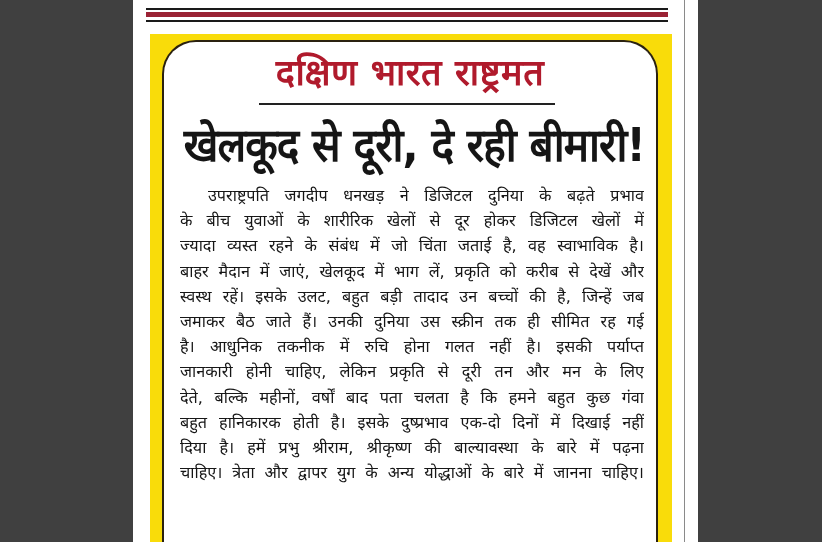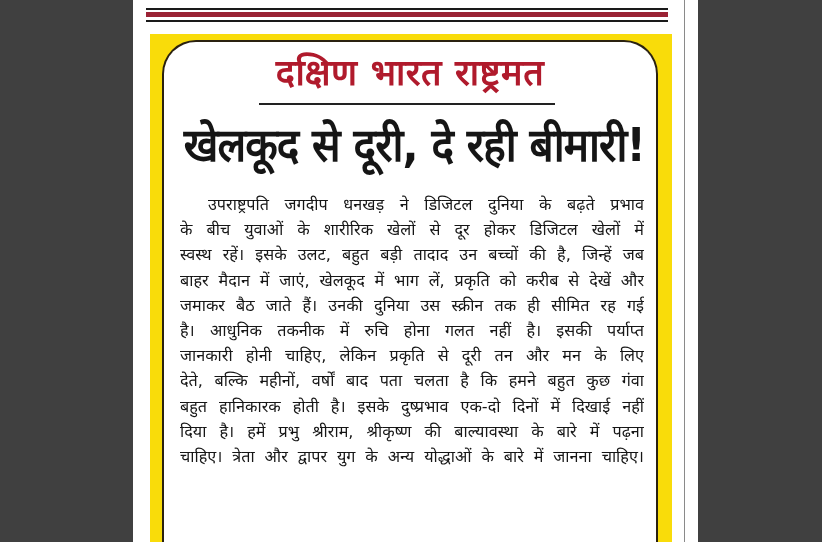--- a/index.html
+++ b/index.html
@@ -120,21 +120,20 @@
     .body-line {
       display: block;
       white-space: nowrap;
       text-align: justify;
       text-align-last: justify;
       height: 25.2px;
       overflow: hidden;
     }
     .body-line.first {
       padding-left: 28px;
-      margin-top: 9px;
     }
   </style>
 </head>
 <body>
 
 <div class="viewport">
   <div class="page"></div>
   <div class="page-edge-line"></div>
 
   <div class="rule-thin" style="top:8px;"></div>
@@ -144,22 +143,23 @@
   <div class="yellow-frame"></div>
 
   <div class="article-box">
     <div class="masthead">दक्षिण भारत राष्ट्रमत</div>
     <div class="masthead-underline"></div>
     <div class="headline">खेलकूद से दूरी, दे रही बीमारी!</div>
 
     <div class="body-text">
       <span class="body-line first">उपराष्ट्रपति जगदीप धनखड़ ने डिजिटल दुनिया के बढ़ते प्रभाव</span>
       <span class="body-line">के बीच युवाओं के शारीरिक खेलों से दूर होकर डिजिटल खेलों में</span>
+      <span class="body-line">ज्यादा व्यस्त रहने के संबंध में जो चिंता जताई है, वह स्वाभाविक है।</span>
+      <span class="body-line">बाहर मैदान में जाएं, खेलकूद में भाग लें, प्रकृति को करीब से देखें और</span>
       <span class="body-line">स्वस्थ रहें। इसके उलट, बहुत बड़ी तादाद उन बच्चों की है, जिन्हें जब</span>
-      <span class="body-line">बाहर मैदान में जाएं, खेलकूद में भाग लें, प्रकृति को करीब से देखें और</span>
       <span class="body-line">जमाकर बैठ जाते हैं। उनकी दुनिया उस स्क्रीन तक ही सीमित रह गई</span>
       <span class="body-line">है। आधुनिक तकनीक में रुचि होना गलत नहीं है। इसकी पर्याप्त</span>
       <span class="body-line">जानकारी होनी चाहिए, लेकिन प्रकृति से दूरी तन और मन के लिए</span>
       <span class="body-line">देते, बल्कि महीनों, वर्षों बाद पता चलता है कि हमने बहुत कुछ गंवा</span>
       <span class="body-line">बहुत हानिकारक होती है। इसके दुष्प्रभाव एक-दो दिनों में दिखाई नहीं</span>
       <span class="body-line">दिया है। हमें प्रभु श्रीराम, श्रीकृष्ण की बाल्यावस्था के बारे में पढ़ना</span>
       <span class="body-line">चाहिए। त्रेता और द्वापर युग के अन्य योद्धाओं के बारे में जानना चाहिए।</span>
     </div>
   </div>
 </div>

